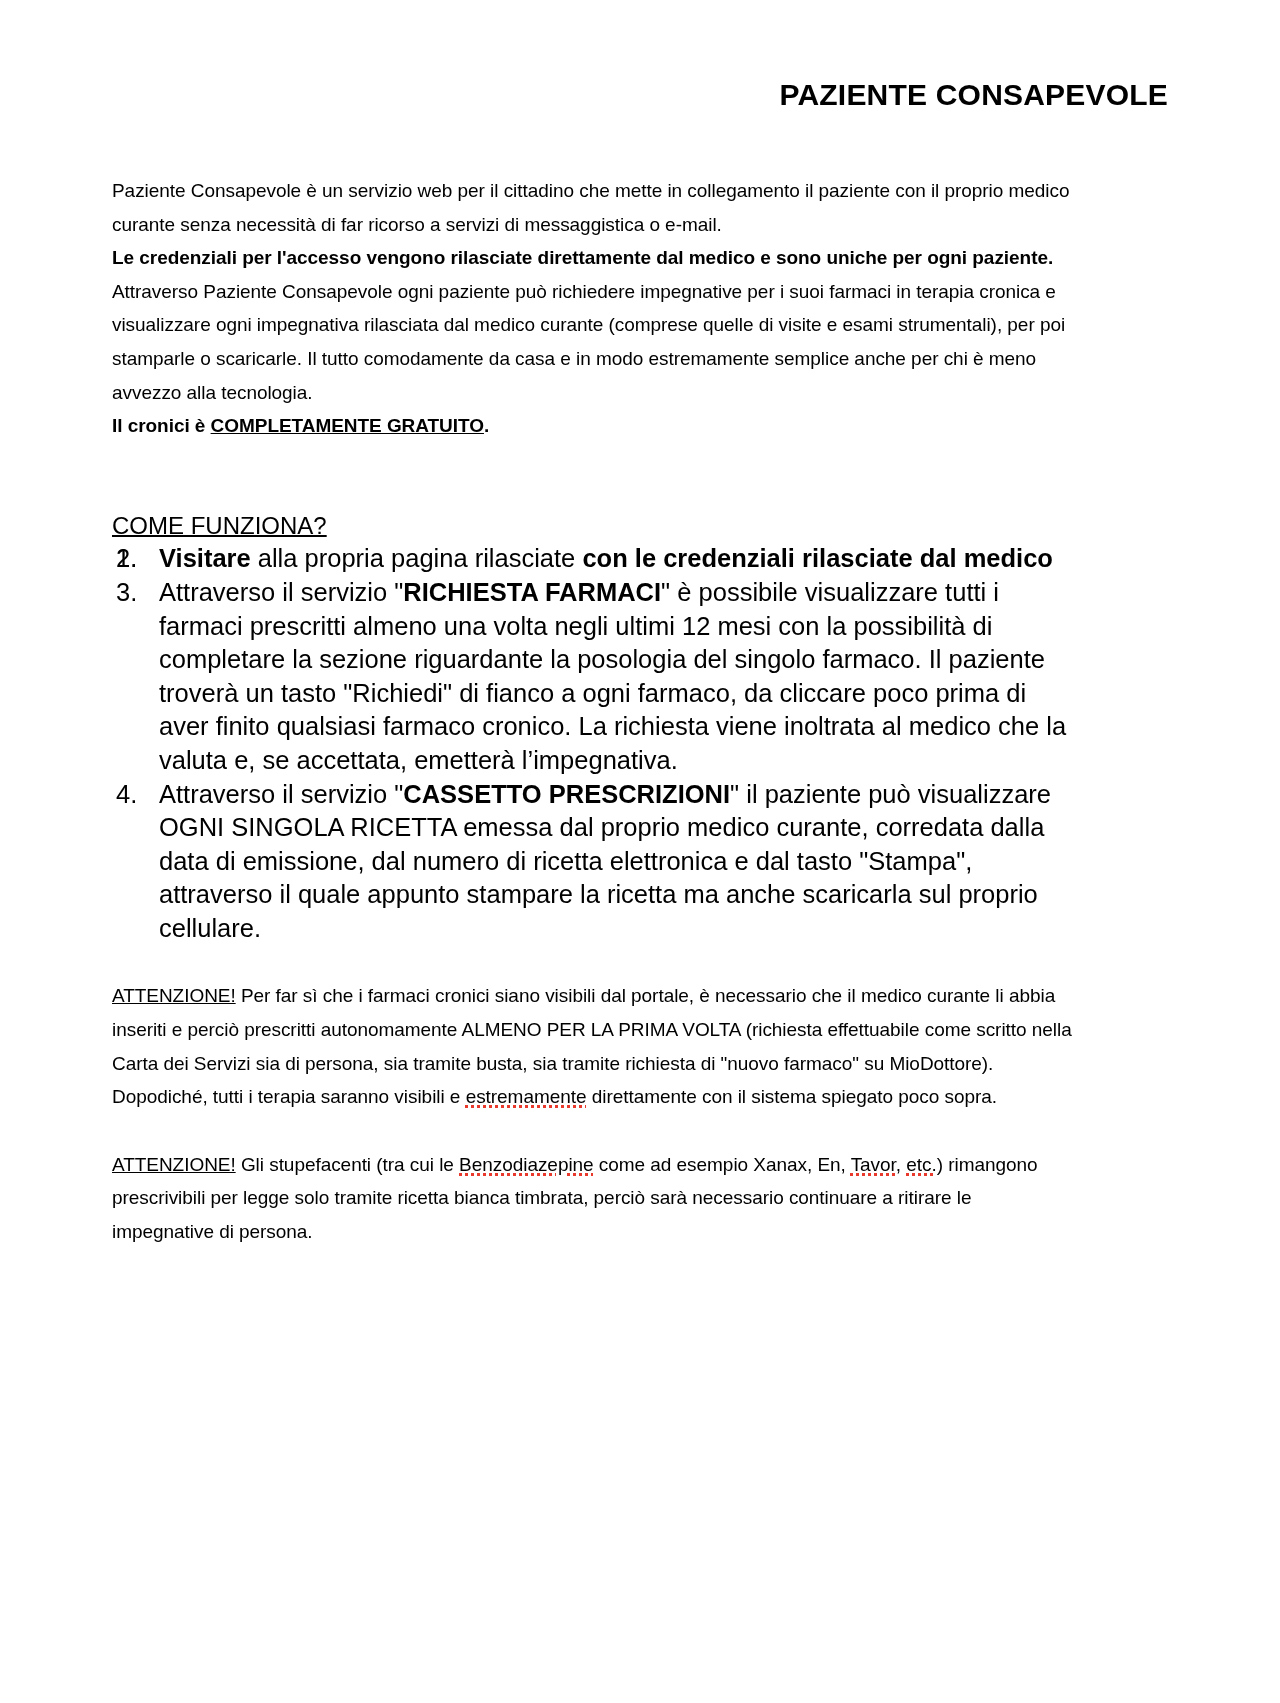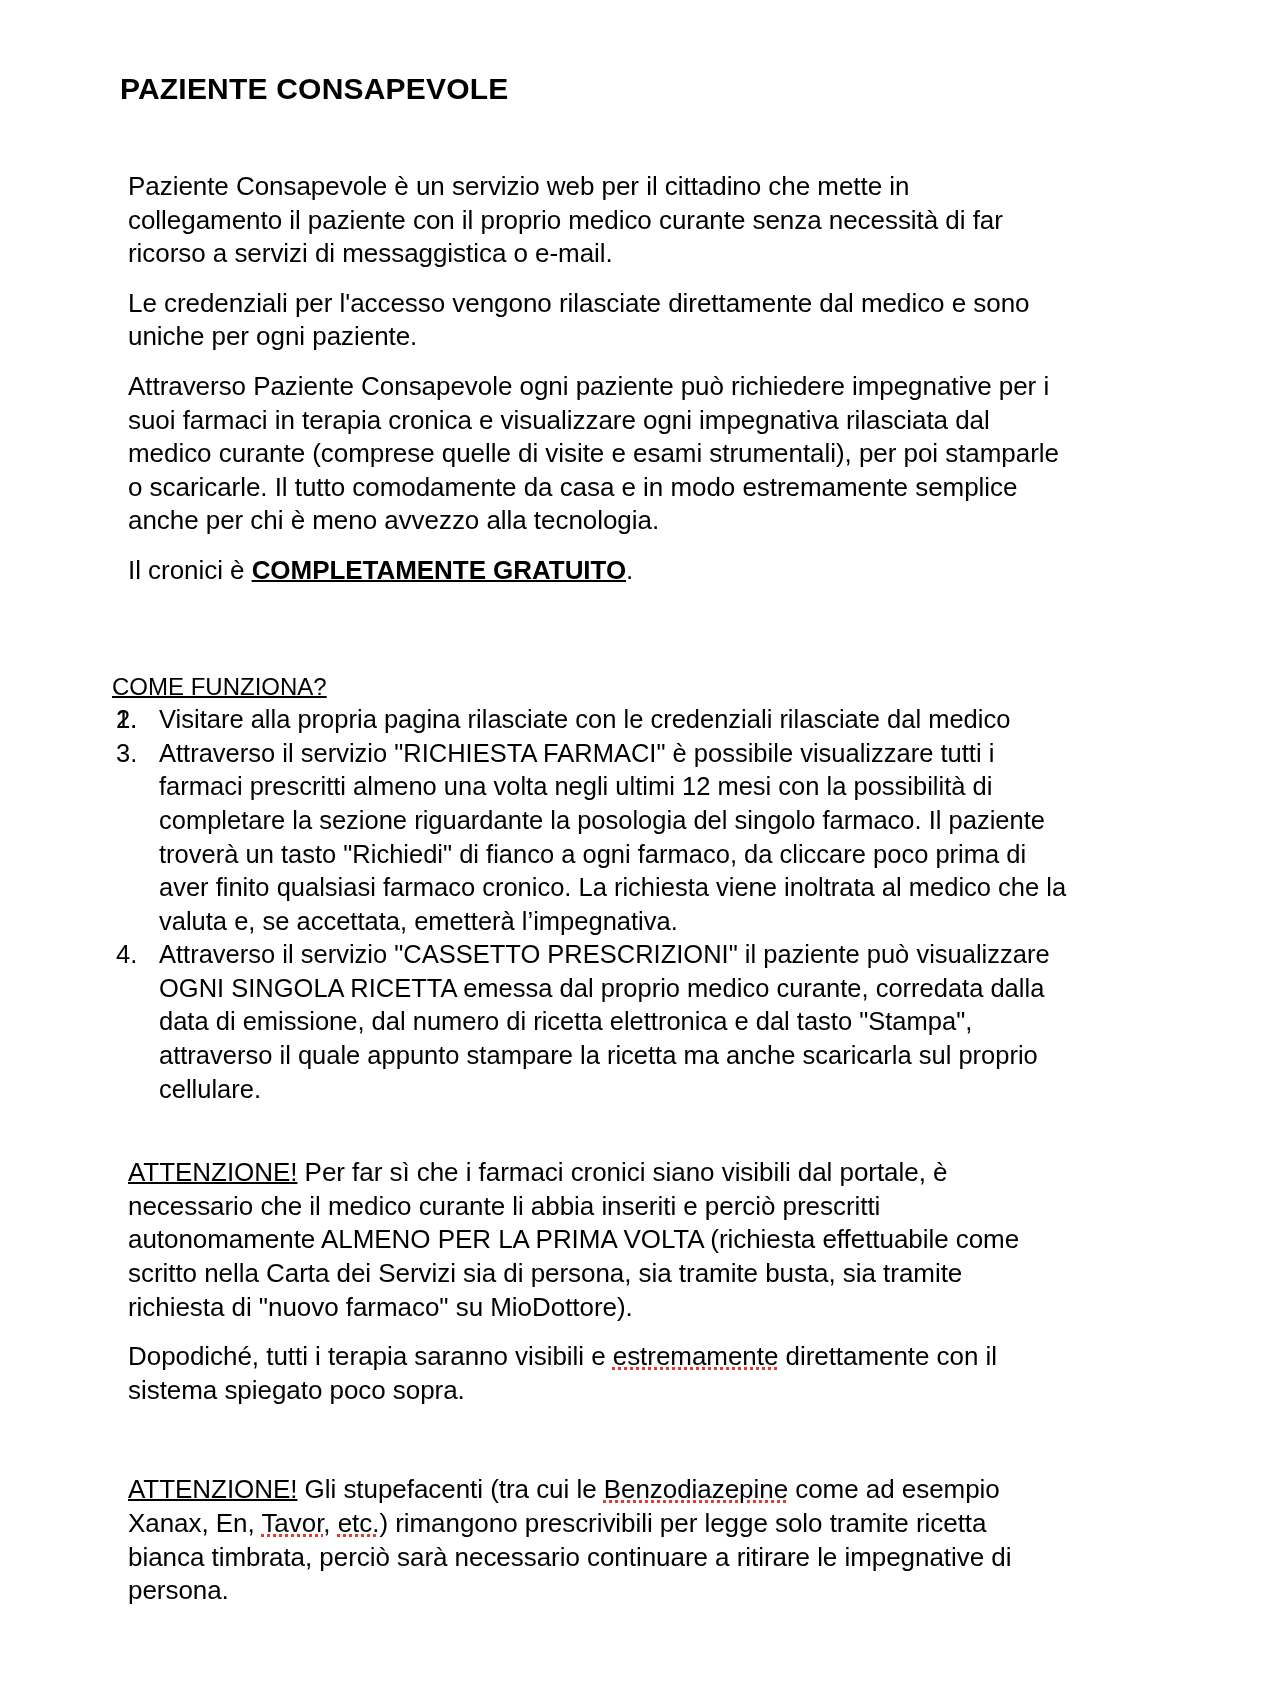--- a/index.html
+++ b/index.html
@@ -17,40 +17,40 @@
   .page {
     position: relative;
     width: 1280px;
     height: 1703px;
     background: #ffffff;
     box-sizing: border-box;
     padding: 0 202px 0 112px;
     overflow: hidden;
   }
   .doc-title {
-    text-align: left;
+    text-align: right;
     font-size: 30px;
     font-weight: bold;
     letter-spacing: 0.2px;
-    margin: 8px;
+    margin: 14px;
     padding-top: 64px;
     margin-right: -90px;
   }
   .para {
-    font-size: 26px;
+    font-size: 19px;
     line-height: 33.6px;
-    margin: 16px;
+    margin: 0;
     text-align: left;
     letter-spacing: -0.05px;
   }
   .para.intro { padding-top: 48px; }
   .gap-lg { height: 66px; }
   .gap-md { height: 34px; }
 
-  b, .b { font-weight: normal; }
+  b, .b { font-weight: bold; }
   .u { text-decoration: underline; text-underline-offset: 1px; }
   .bu { font-weight: bold; text-decoration: underline; text-underline-offset: 1px; }
 
   .heading-u {
     font-size: 24px;
     line-height: 33.6px;
     text-decoration: underline;
     text-underline-offset: 1px;
     display: inline-block;
   }

